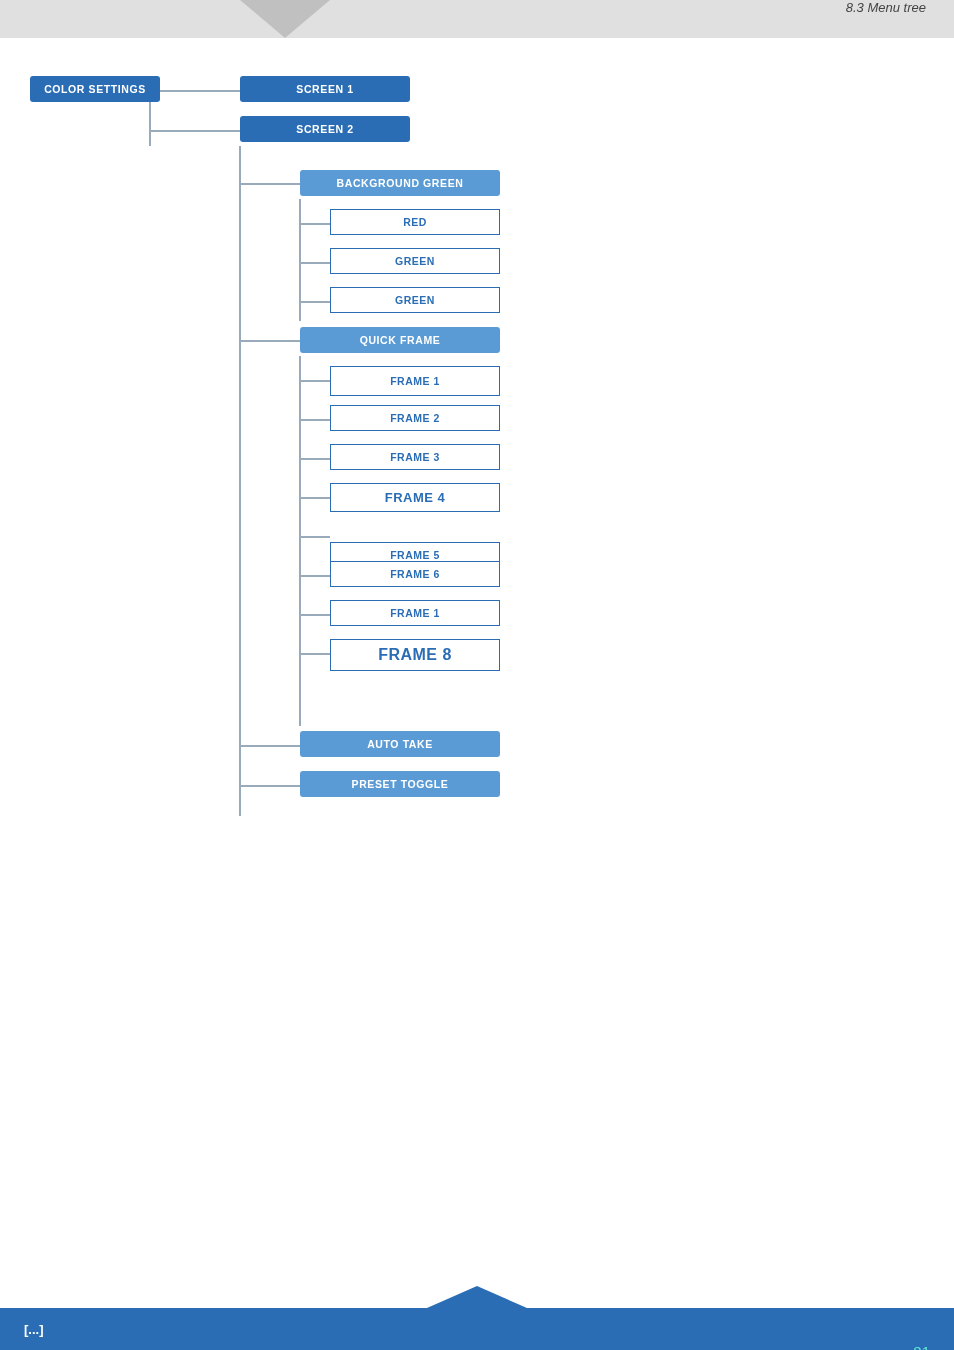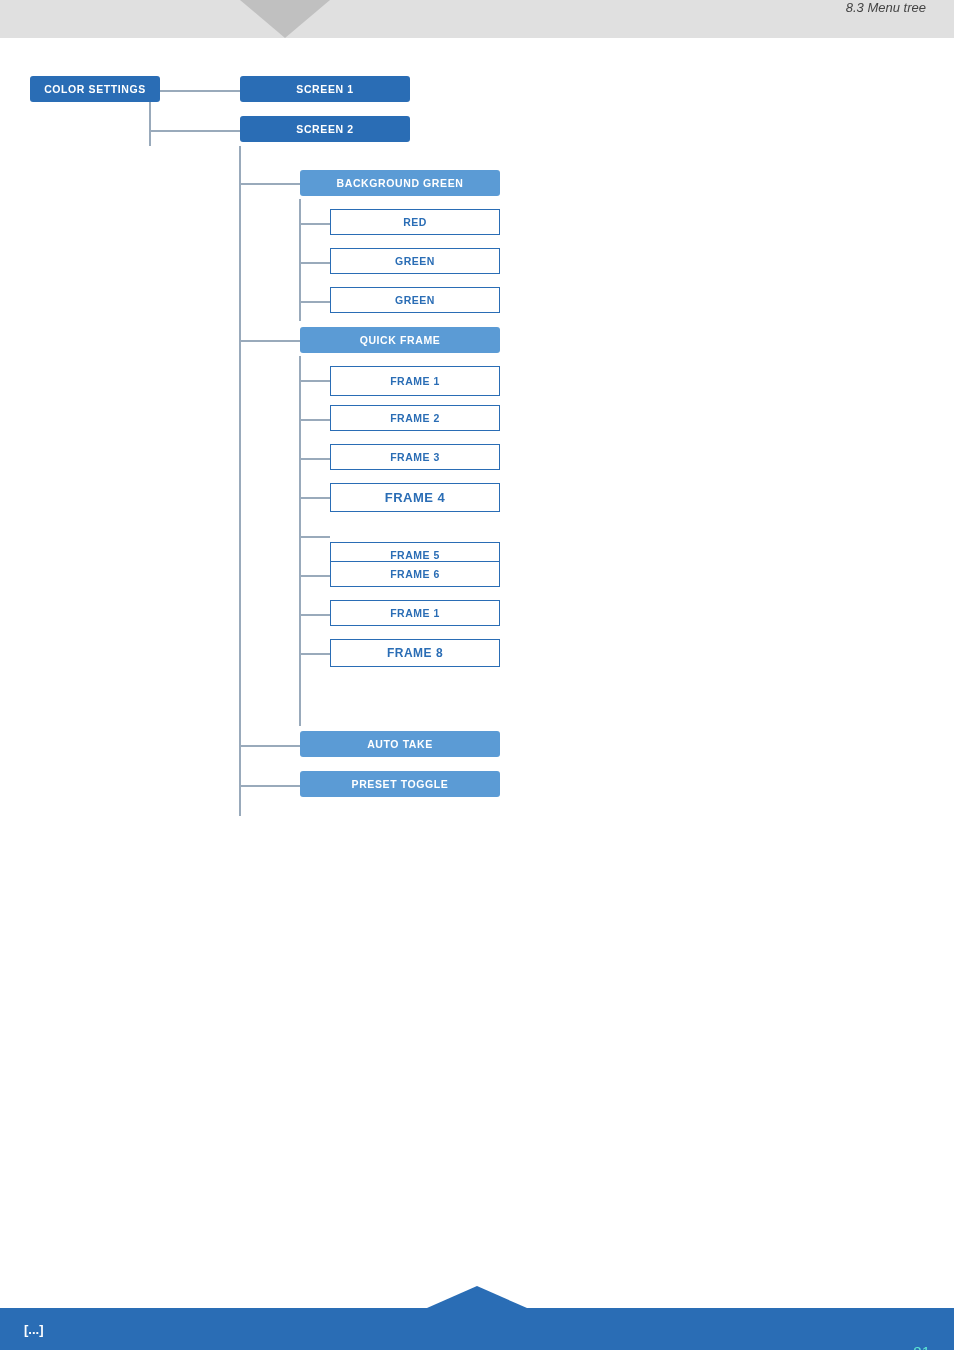--- a/index.html
+++ b/index.html
@@ -213,21 +213,21 @@
 
       <div style="position:absolute; left:300px; top:495px; width:170px;">
         <div style="border:1.5px solid #2a6db5; color:#2a6db5; background:white; font-weight:700; font-size:10.5px; letter-spacing:0.5px; padding:6px 10px; text-align:center;">FRAME 6</div>
       </div>
 
       <div style="position:absolute; left:300px; top:534px; width:170px;">
         <div style="border:1.5px solid #2a6db5; color:#2a6db5; background:white; font-weight:700; font-size:10.5px; letter-spacing:0.5px; padding:6px 10px; text-align:center;">FRAME 1</div>
       </div>
 
       <div style="position:absolute; left:300px; top:573px; width:170px;">
-        <div style="border:1.5px solid #2a6db5; color:#2a6db5; background:white; font-weight:700; font-size:12px; letter-spacing:0.5px; padding:6px 10px; text-align:center;">FRAME 8</div>
+        <div style="border:1.5px solid #2a6db5; color:#2a6db5; background:white; font-weight:700; font-size:16px; letter-spacing:0.5px; padding:6px 10px; text-align:center;">FRAME 8</div>
       </div>
 
       <div style="position:absolute; left:270px; top:665px; width:200px;">
         <div style="background:#5b9bd5; color:white; font-weight:800; font-size:10.5px; letter-spacing:0.6px; padding:7px 10px; border-radius:3px; text-align:center;">AUTO TAKE</div>
       </div>
 
       <div style="position:absolute; left:270px; top:705px; width:200px;">
         <div style="background:#5b9bd5; color:white; font-weight:800; font-size:10.5px; letter-spacing:0.6px; padding:7px 10px; border-radius:3px; text-align:center;">PRESET TOGGLE</div>
       </div>
 

